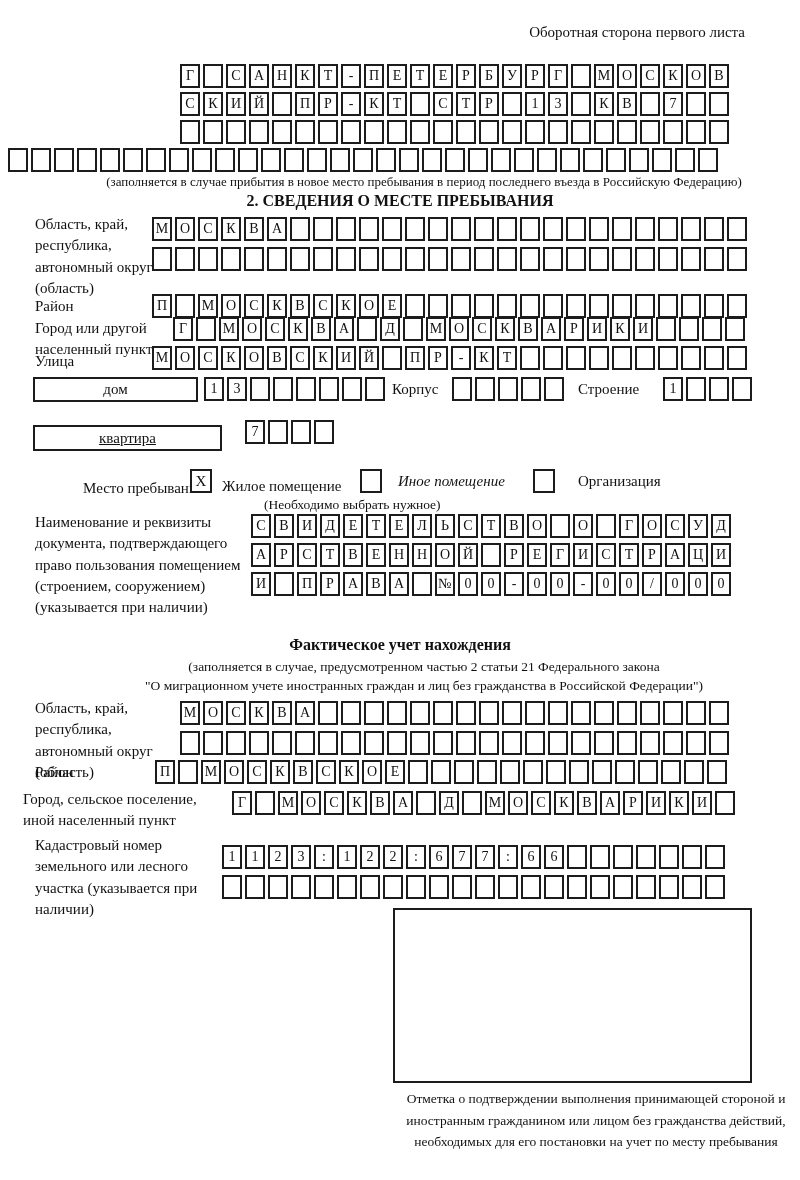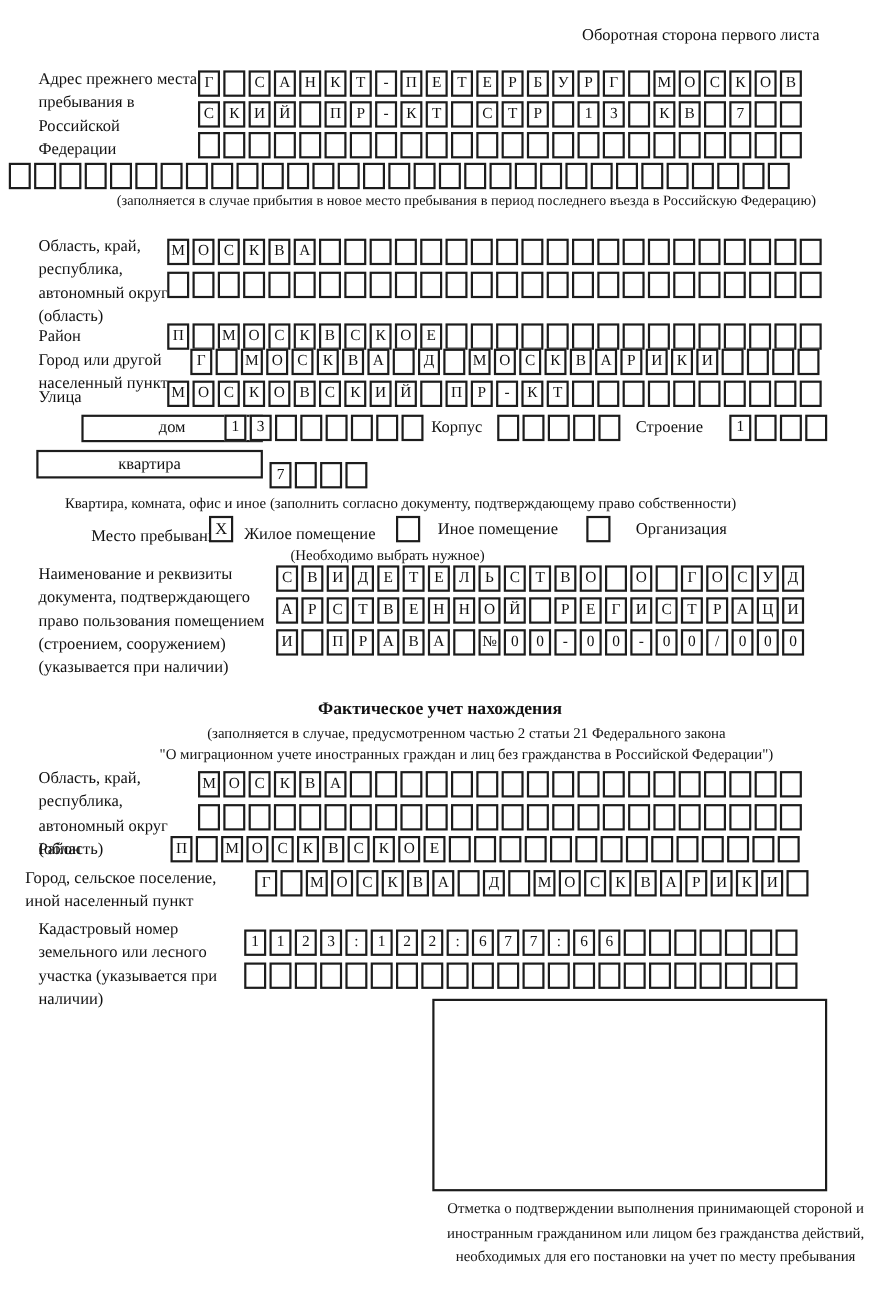--- a/index.html
+++ b/index.html
@@ -34,21 +34,20 @@
   }
   .stamp { border:2px solid #1c1c1c; background:#fff; }
 </style>
 </head>
 <body>
 
 <div class="page">
 
   <div class="abs lbl" style="top:22px; right:55px; font-size:15px;">Оборотная сторона первого листа</div>
 
-  <div class="abs lbl" style="left:35px; top:62px; width:148px;">Адрес прежнего места пребывания в Российской Федерации</div>
   <div class="abs grid" style="left:180px; top:64px;">
       <span class="cell">Г</span>
       <span class="cell"></span>
       <span class="cell">С</span>
       <span class="cell">А</span>
       <span class="cell">Н</span>
       <span class="cell">К</span>
       <span class="cell">Т</span>
       <span class="cell">-</span>
       <span class="cell">П</span>
@@ -148,20 +147,21 @@
       <span class="cell"></span>
       <span class="cell"></span>
       <span class="cell"></span>
       <span class="cell"></span>
       <span class="cell"></span>
       <span class="cell"></span>
       <span class="cell"></span>
     </div>
   <div class="abs cap centered" style="left:0; top:174px;">(заполняется в случае прибытия в новое место пребывания в период последнего въезда в Российскую Федерацию)</div>
 
+  <div class="abs title" style="left:0; top:192px;">2. СВЕДЕНИЯ О МЕСТЕ ПРЕБЫВАНИЯ</div>
 
   <div class="abs lbl" style="left:35px; top:214px; width:122px;">Область, край, республика, автономный округ (область)</div>
   <div class="abs grid" style="left:152px; top:217px;">
       <span class="cell">М</span>
       <span class="cell">О</span>
       <span class="cell">С</span>
       <span class="cell">К</span>
       <span class="cell">В</span>
       <span class="cell">А</span>
       <span class="cell"></span>
@@ -296,21 +296,21 @@
       <span class="cell"></span>
       <span class="cell"></span>
       <span class="cell"></span>
       <span class="cell"></span>
       <span class="cell"></span>
       <span class="cell"></span>
       <span class="cell"></span>
       <span class="cell"></span>
     </div>
 
-  <div class="abs bigbox" style="left:33px; top:377px; width:165px; height:25px;margin-left:41px;">дом</div>
+  <div class="abs bigbox" style="left:33px; top:377px; width:165px; height:25px;">дом</div>
   <div class="abs grid" style="left:204px; top:377px;">
       <span class="cell">1</span>
       <span class="cell">3</span>
       <span class="cell"></span>
       <span class="cell"></span>
       <span class="cell"></span>
       <span class="cell"></span>
       <span class="cell"></span>
       <span class="cell"></span>
     </div>
@@ -323,34 +323,33 @@
       <span class="cell"></span>
     </div>
   <div class="abs lbl" style="left:578px; top:379px;">Строение</div>
   <div class="abs grid" style="left:663px; top:377px;">
       <span class="cell">1</span>
       <span class="cell"></span>
       <span class="cell"></span>
       <span class="cell"></span>
     </div>
 
-  <div class="abs bigbox" style="left:33px; top:409px; width:206px; height:26px;">квартира</div>
+  <div class="abs bigbox" style="left:33px; top:425px; width:189px; height:26px;text-decoration:underline;">квартира</div>
   <div class="abs grid" style="left:245px; top:420px;">
       <span class="cell">7</span>
       <span class="cell"></span>
       <span class="cell"></span>
       <span class="cell"></span>
     </div>
-  <div class="abs cap" style="left:35px; top:450px; font-size:13.5px;">Квартира, комната, офис и иное (заполнить согласно документу, подтверждающему право собственности)</div>
 
   <div class="abs lbl" style="left:35px; top:478px;margin-left:48px;">Место пребывания:</div>
   <div class="abs chk" style="left:190px; top:469px;">X</div>
   <div class="abs lbl" style="left:222px; top:476px;">Жилое помещение</div>
   <div class="abs chk" style="left:360px; top:469px;"></div>
-  <div class="abs lbl" style="left:398px; top:471px;">Иное помещение</div>
+  <div class="abs lbl" style="left:398px; top:471px;font-style:italic;">Иное помещение</div>
   <div class="abs chk" style="left:533px; top:469px;"></div>
   <div class="abs lbl" style="left:578px; top:471px;">Организация</div>
   <div class="abs cap" style="left:240px; top:497px; font-size:13.5px;">(Необходимо выбрать нужное)</div>
 
   <div class="abs lbl" style="left:35px; top:512px; width:214px;">Наименование и реквизиты документа, подтверждающего право пользования помещением (строением, сооружением) (указывается при наличии)</div>
   <div class="abs grid" style="left:251px; top:514px;">
       <span class="cell">С</span>
       <span class="cell">В</span>
       <span class="cell">И</span>
       <span class="cell">Д</span>

